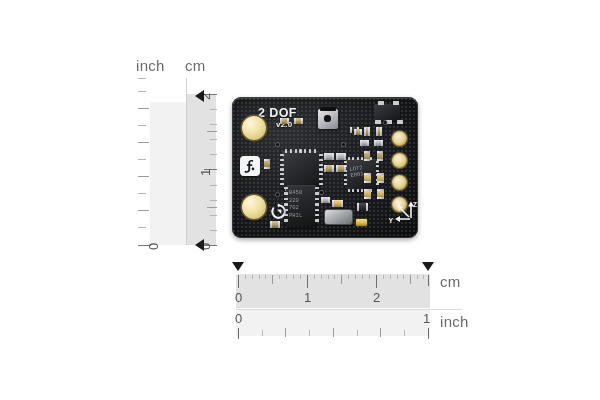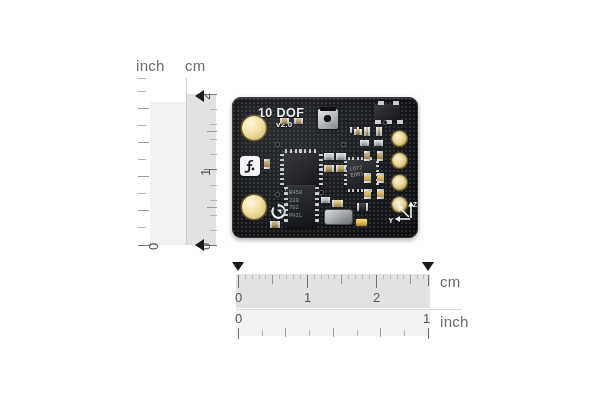--- a/index.html
+++ b/index.html
@@ -286,21 +286,21 @@
   <div id="h-lab-inch" class="abs lbl">inch</div>
 
   <div class="tri-down" style="left:0px;top:10px;"></div>
   <div class="tri-down" style="left:190px;top:10px;"></div>
 </div>
 
 <div id="board" class="abs">
   <div id="board-texture"></div>
   <div id="board-traces"></div>
 
-  <div id="silk-title" class="silk">10 DOF</div>
+  <div id="silk-title" class="silk">2 DOF</div>
   <div id="silk-ver" class="silk">v2.0</div>
 
   <div id="hole-tl" class="hole"></div>
   <div id="hole-bl" class="hole"></div>
 
   <div id="pad-1" class="pad"></div>
   <div id="pad-2" class="pad"></div>
   <div id="pad-3" class="pad"></div>
   <div id="pad-4" class="pad"></div>
 

